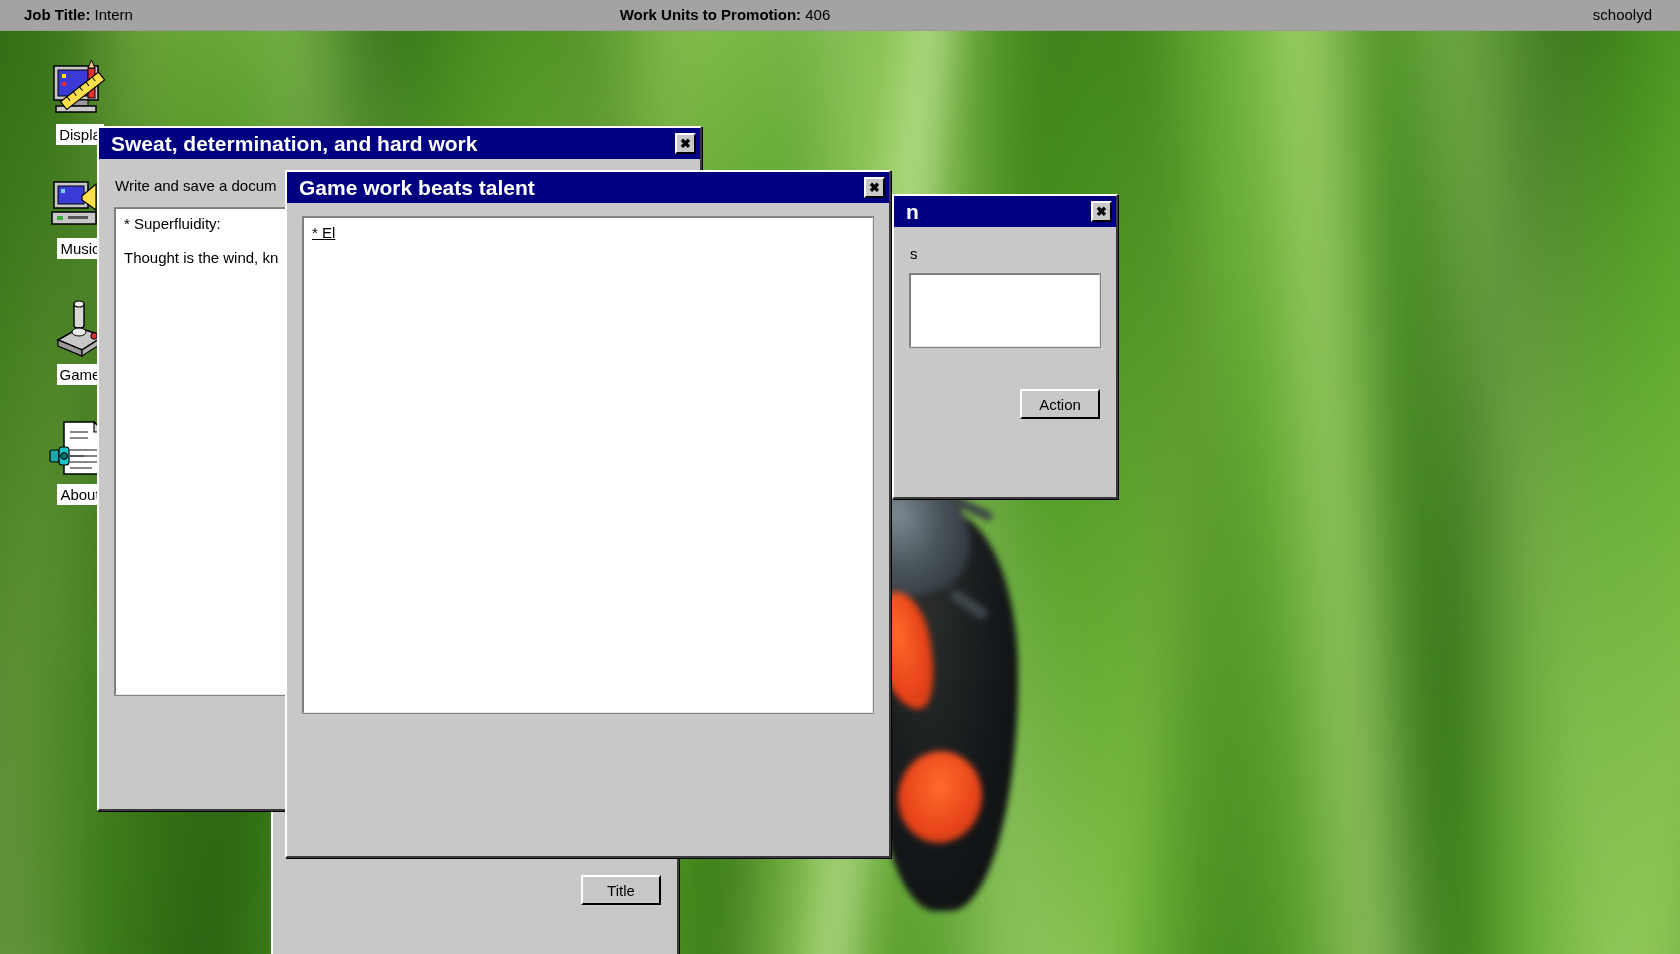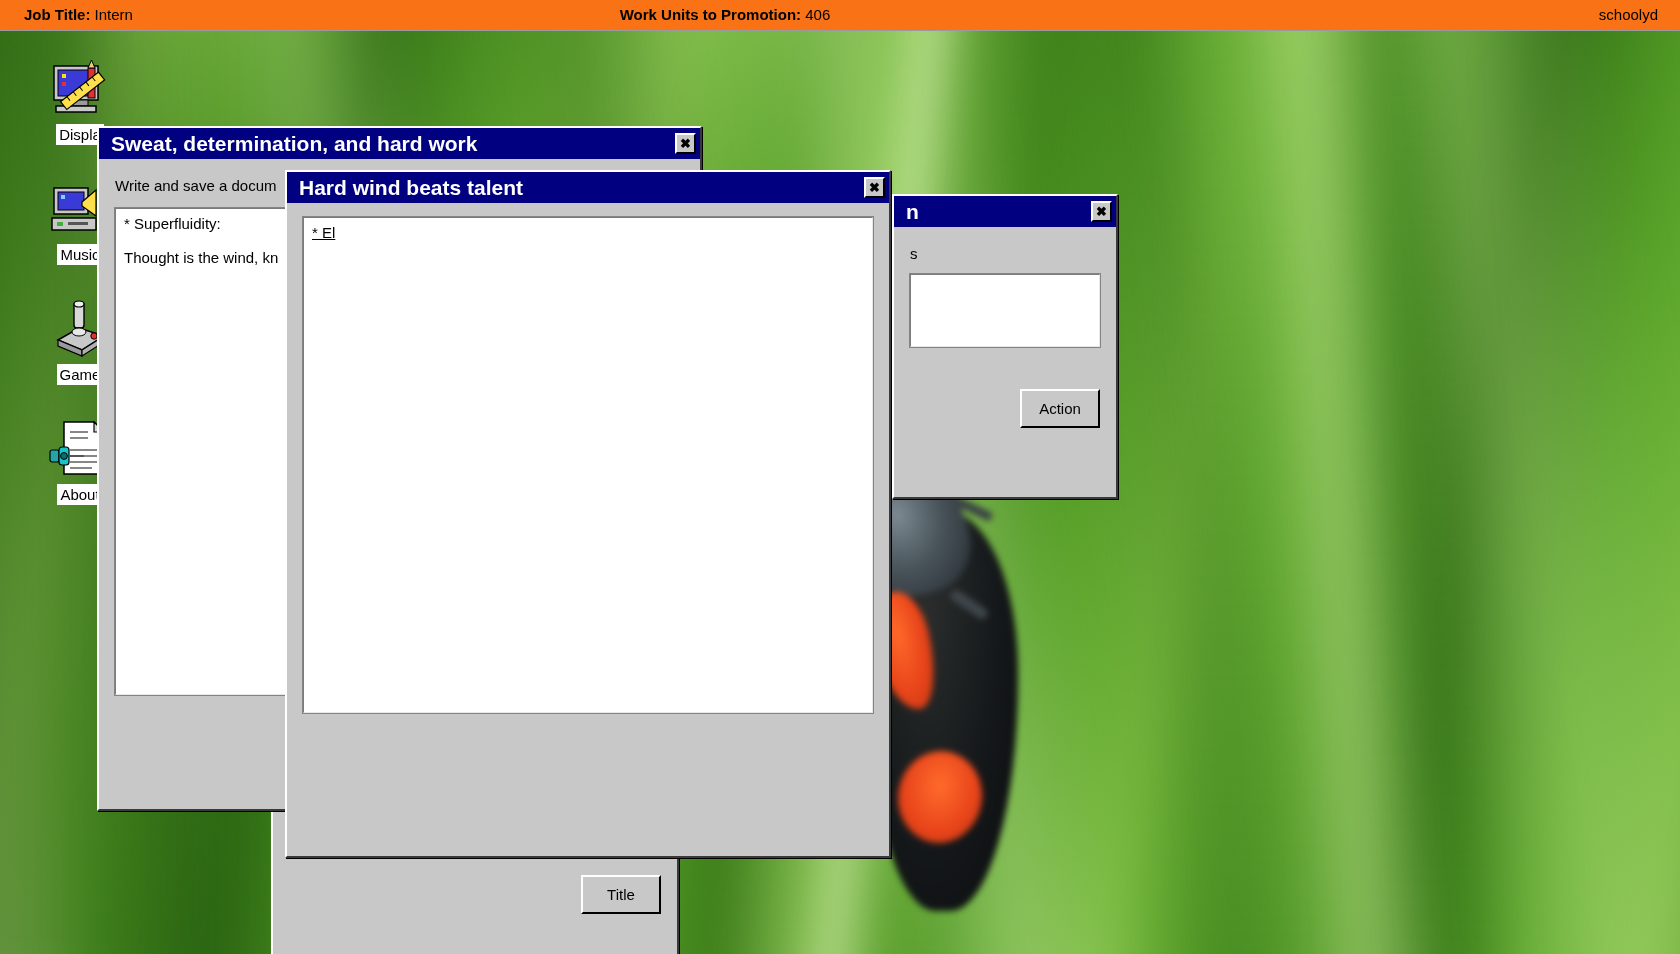--- a/index.html
+++ b/index.html
@@ -7,30 +7,30 @@
     margin: 0; padding: 0;
     width: 1680px; height: 954px;
     overflow: hidden;
     font-family: "Liberation Sans", sans-serif;
   }
 
   
   #topbar {
     position: absolute; left: 0; top: 0;
     width: 1680px; height: 31px;
-    background: #f97316;
+    background: #a3a3a3;
     border-bottom: 1px solid #9a9a9a;
     z-index: 500;
   }
   #topbar .seg { position: absolute; top: 0; height: 30px; line-height: 30px;
                  font-size: 15px; color: #000; white-space: nowrap; }
   #topbar .seg b { font-weight: bold; }
   #job-seg   { left: 24px; }
   #units-seg { left: 0; width: 1450px; text-align: center; }
-  #user-seg  { right: 22px; }
+  #user-seg  { right: 28px; }
 
   
   #desktop {
     position: absolute; left: 0; top: 31px;
     width: 1680px; height: 923px;
     overflow: hidden;
     background: #4e9b23;
   }
   
   .wall-layer { position: absolute; inset: -80px; }
@@ -113,21 +113,21 @@
   
   .dicon { position: absolute; left: 34px; width: 92px; text-align: center; }
   .dicon .glyph { width: 64px; height: 64px; margin: 0 auto; position: relative; }
   .dicon .dlabel {
     display: inline-block; margin-top: 4px;
     background: #ffffff; color: #000;
     font-size: 15px; line-height: 19px; padding: 1px 3px;
     white-space: nowrap;
   }
   #icon-display { top: 25px; }
-  #icon-music   { top: 145px; }
+  #icon-music   { top: 139px; }
   #icon-games   { top: 265px; }
   #icon-about   { top: 385px; }
 
   
   .win {
     position: absolute;
     background: #c8c8c8;
     border-top: 2px solid #ffffff;
     border-left: 2px solid #ffffff;
     border-right: 2px solid #3a3a3a;
@@ -158,21 +158,21 @@
     background: #ffffff;
     border-top: 1px solid #7b7b7b; border-left: 1px solid #7b7b7b;
     border-right: 1px solid #e8e8e8; border-bottom: 1px solid #e8e8e8;
     outline: 1px solid #848484;
     font-size: 15px; color: #000;
     padding: 6px 8px; overflow: hidden; white-space: pre-wrap;
   }
   .wfooter { display: flex; justify-content: flex-end; padding: 14px 16px 16px 16px; }
   .btn {
     background: #c8c8c8; color: #000; font-size: 15px;
-    min-width: 80px; height: 39px; padding: 0 16px;
+    min-width: 80px; height: 30px; padding: 0 16px;
     border-top: 2px solid #ffffff; border-left: 2px solid #ffffff;
     border-right: 2px solid #000; border-bottom: 2px solid #000;
     font-family: "Liberation Sans", sans-serif; cursor: pointer;
   }
 
   
   #win-choose  { left: 271px; top: 615px; width: 408px; height: 310px; z-index: 10; }
   #win-sweat   { left: 97px;  top: 95px;  width: 605px; height: 685px; z-index: 20; }
   #win-action  { left: 892px; top: 163px; width: 226px; height: 305px; z-index: 30; }
   #win-hard    { left: 285px; top: 139px; width: 606px; height: 688px; z-index: 40; }
@@ -329,21 +329,21 @@
       <div class="wprompt">s</div>
       <div class="wtextarea"></div>
     </div>
     <div class="wfooter">
       <button class="btn">Action</button>
     </div>
   </div>
 
   <div class="win" id="win-hard">
     <div class="titlebar">
-      <span class="ttext">Hard wind beats talent</span>
+      <span class="ttext">Game work beats talent</span>
       <div class="closebtn">✖</div>
     </div>
     <div class="wbody">
       <div class="wtextarea">* El</div>
     </div>
   </div>
 
 </div>
 
 </body></html>

